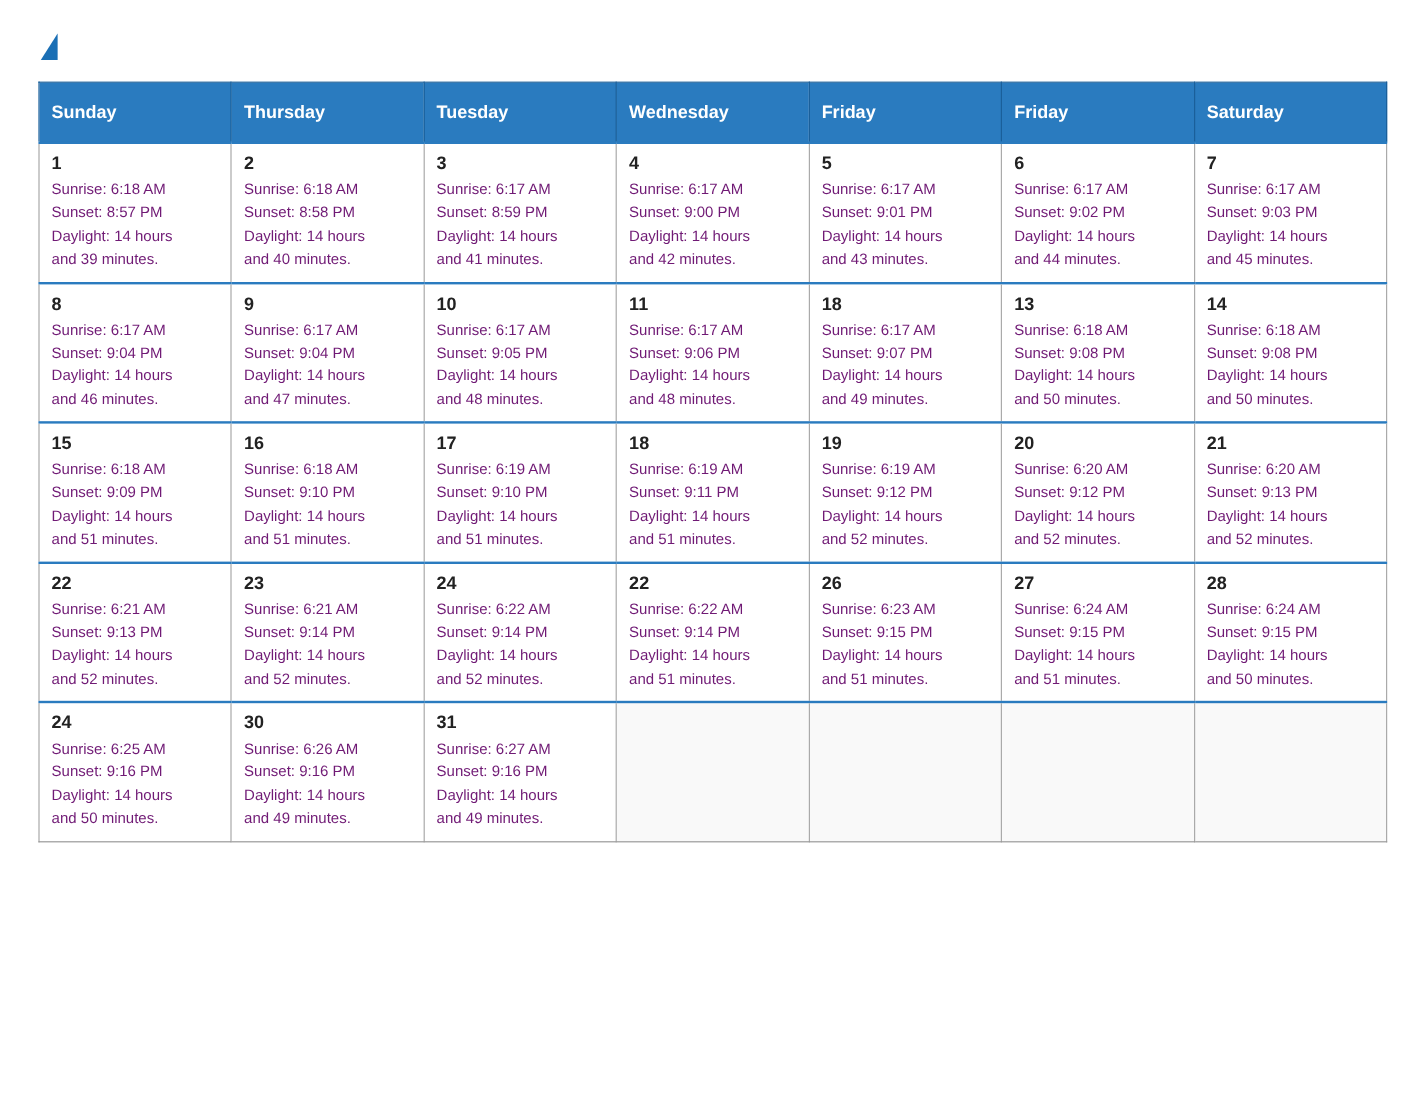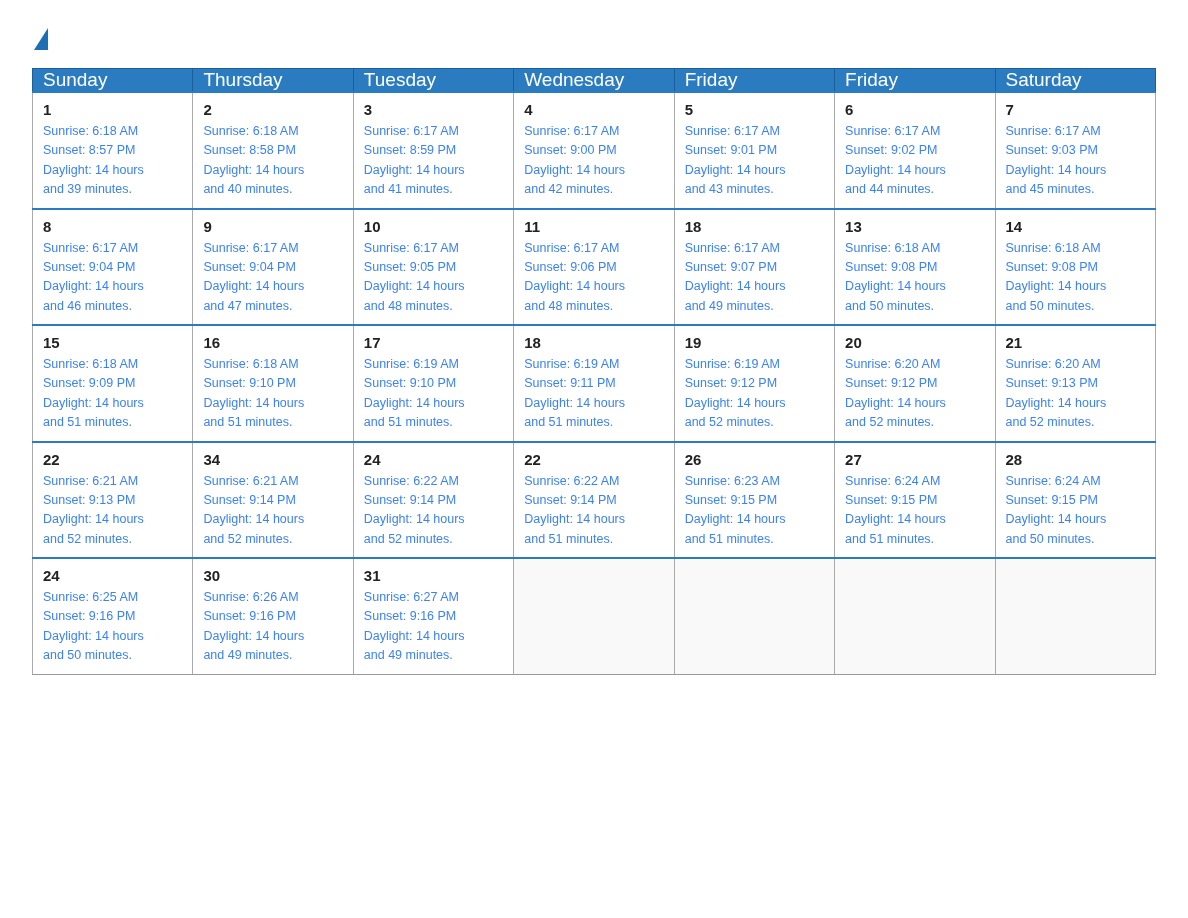--- a/index.html
+++ b/index.html
@@ -60,23 +60,23 @@
       margin-top: 4px;
     }
     .calendar {
       width: 100%;
       border-collapse: collapse;
       border: 1px solid #999;
     }
     .calendar th {
       background-color: #2a7bbf;
       color: #fff;
-      font-size: 19px;
-      font-weight: normal;
-      padding: 0 10px;
+      font-size: 15px;
+      font-weight: bold;
+      padding: 16px 10px;
       text-align: left;
       border: 1px solid #1a5f9a;
     }
     .calendar td {
       vertical-align: top;
       padding: 8px 10px;
       border: 1px solid #aaa;
       width: calc(100% / 7);
       min-height: 100px;
       font-size: 12.5px;
@@ -88,21 +88,21 @@
     }
     .day-num {
       font-size: 15px;
       font-weight: bold;
       display: block;
       margin-bottom: 4px;
     }
     .day-info {
       font-size: 12.5px;
       line-height: 1.55;
-      color: #3b82f6;
+      color: #701a75;
     }
     .calendar td.empty {
       background: #f9f9f9;
     }
     .calendar tbody tr td {
       border-top: 2px solid #2a7bbf;
     }
     .calendar tbody tr td + td {
       border-top: 2px solid #2a7bbf;
     }
@@ -226,21 +226,21 @@
           <span class="day-num">21</span>
           <div class="day-info">Sunrise: 6:20 AM<br>Sunset: 9:13 PM<br>Daylight: 14 hours<br>and 52 minutes.</div>
         </td>
       </tr>
       <tr>
         <td>
           <span class="day-num">22</span>
           <div class="day-info">Sunrise: 6:21 AM<br>Sunset: 9:13 PM<br>Daylight: 14 hours<br>and 52 minutes.</div>
         </td>
         <td>
-          <span class="day-num">34</span>
+          <span class="day-num">23</span>
           <div class="day-info">Sunrise: 6:21 AM<br>Sunset: 9:14 PM<br>Daylight: 14 hours<br>and 52 minutes.</div>
         </td>
         <td>
           <span class="day-num">24</span>
           <div class="day-info">Sunrise: 6:22 AM<br>Sunset: 9:14 PM<br>Daylight: 14 hours<br>and 52 minutes.</div>
         </td>
         <td>
           <span class="day-num">22</span>
           <div class="day-info">Sunrise: 6:22 AM<br>Sunset: 9:14 PM<br>Daylight: 14 hours<br>and 51 minutes.</div>
         </td>

